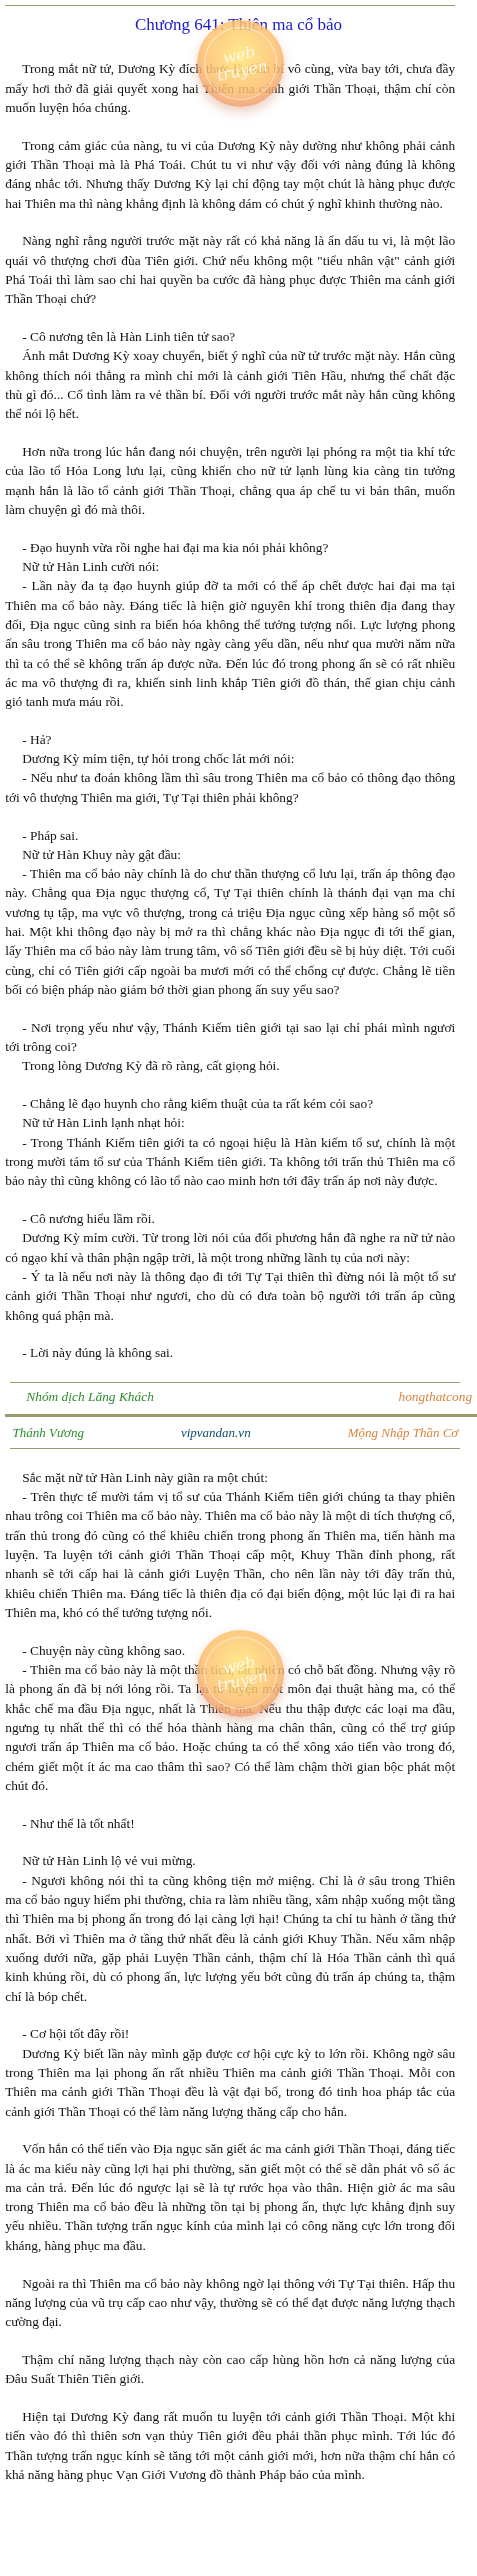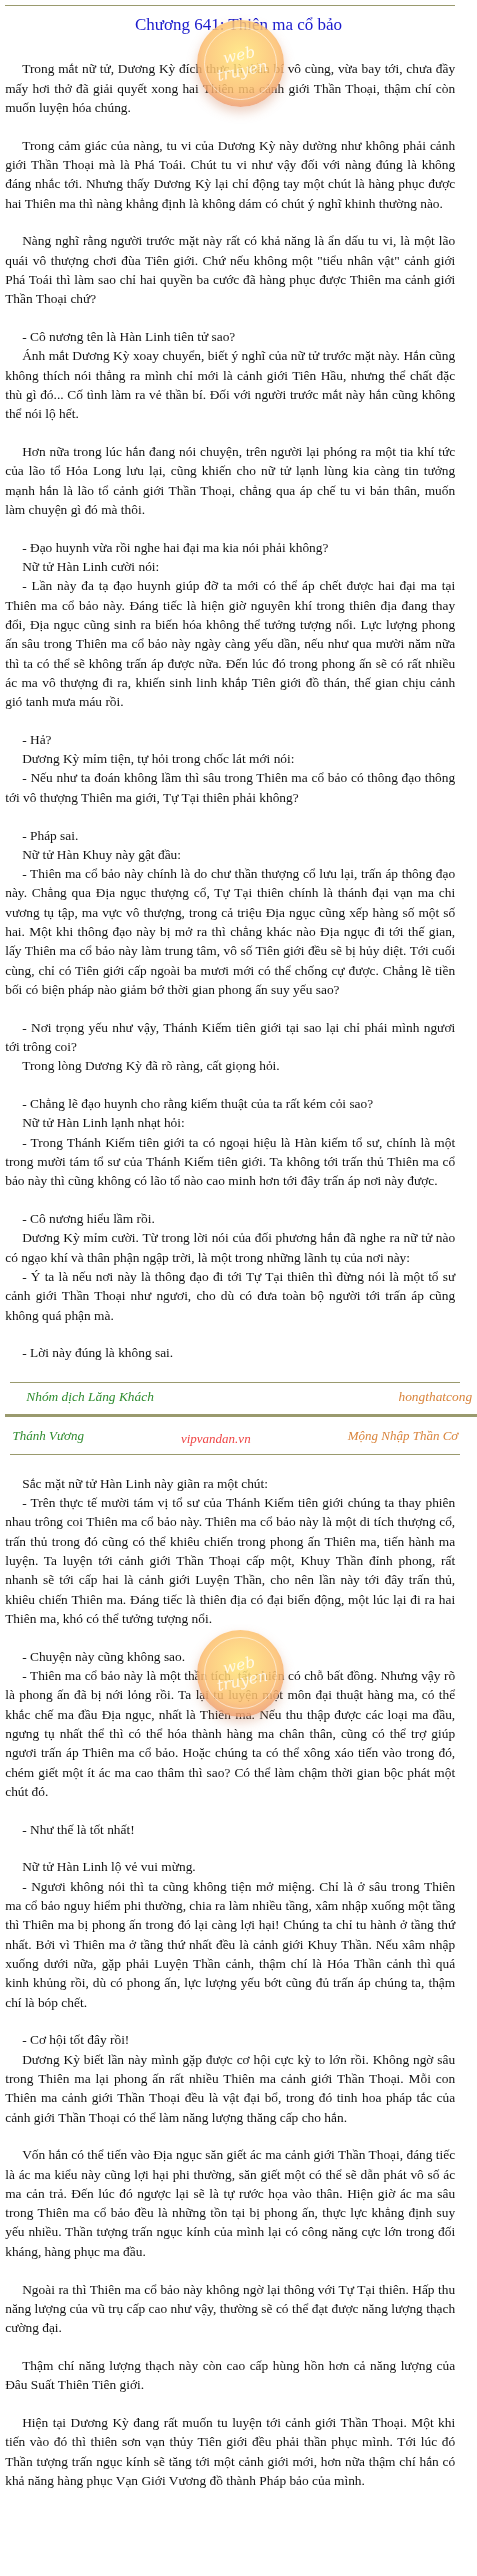--- a/index.html
+++ b/index.html
@@ -11,21 +11,21 @@
   .block { margin: 0 0 18.5px 0; }
   .block p { margin: 0; font-size: 13.4px; line-height: 19.3px; text-indent: 17px; text-align: justify; }
   .break { position: relative; margin: 0 0 18.5px 0; }
   .break .foot-line { height: 1.5px; background: #9a9a6e; width: 450px; margin-left: 5.2px; }
   .break .foot { width: 450px; margin-left: 19px; display: flex; justify-content: space-between; font-style: italic; font-size: 13.4px; line-height: 28px; padding: 0 2.1px; box-sizing: border-box; }
   .break .page-sep { height: 2.6px; background: #9a9a6e; width: 477px; margin: 3.1px 0 0 0; }
   .break .head { width: 450px; margin-left: 5.2px; display: flex; justify-content: space-between; align-items: center; font-style: italic; font-size: 13px; line-height: 31px; padding: 0 2.1px; box-sizing: border-box; }
   .break .head-line { height: 1.5px; background: #9a9a6e; width: 450px; margin-left: 5.2px; }
   .green { color: #2e8b2e; }
   .orange { color: #d9843c; }
-  .grey { color: #ef4444; margin-top: 6px; }
+  .grey { color: #0c4a6e; }
   .watermark { position: absolute; width: 87px; height: 87px; border-radius: 50%;
     background: radial-gradient(circle at 50% 40%, rgba(255,230,120,0.85) 0%, rgba(252,190,110,0.85) 55%, rgba(235,150,110,0.85) 80%, rgba(220,130,110,0.55) 100%);
     box-shadow: 0 5.2px 10.3px rgba(200,120,80,0.35);
     pointer-events: none; display: flex; align-items: center; justify-content: center; }
   .watermark .ring { position: absolute; inset: 7.2px; border-radius: 50%; border: 1px solid rgba(255,255,255,0.55); }
   .watermark .wm-text { position: relative; color: rgba(255,255,255,0.8); font-family: "DejaVu Serif", serif; font-style: italic; font-size: 15.5px; line-height: 15.5px; text-align: center; transform: rotate(-12deg); }
 </style>
 </head>
 <body>
 

